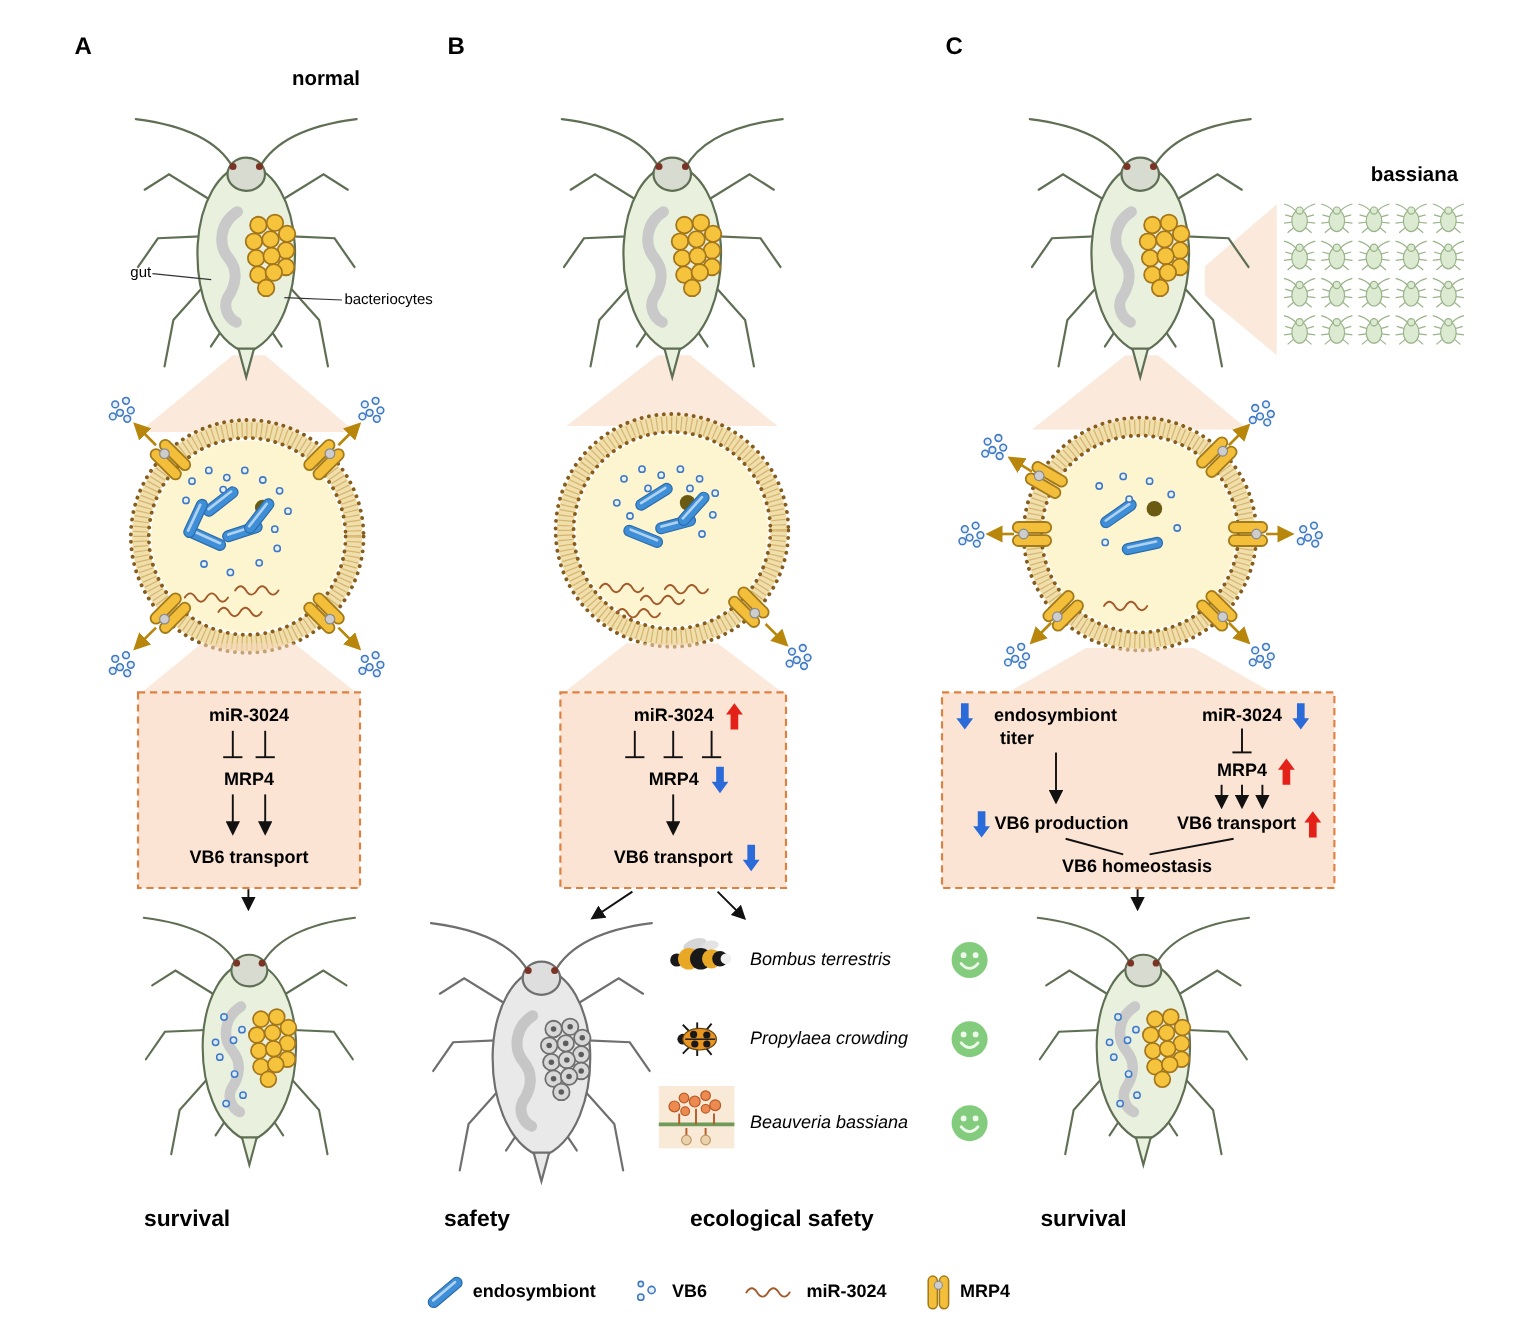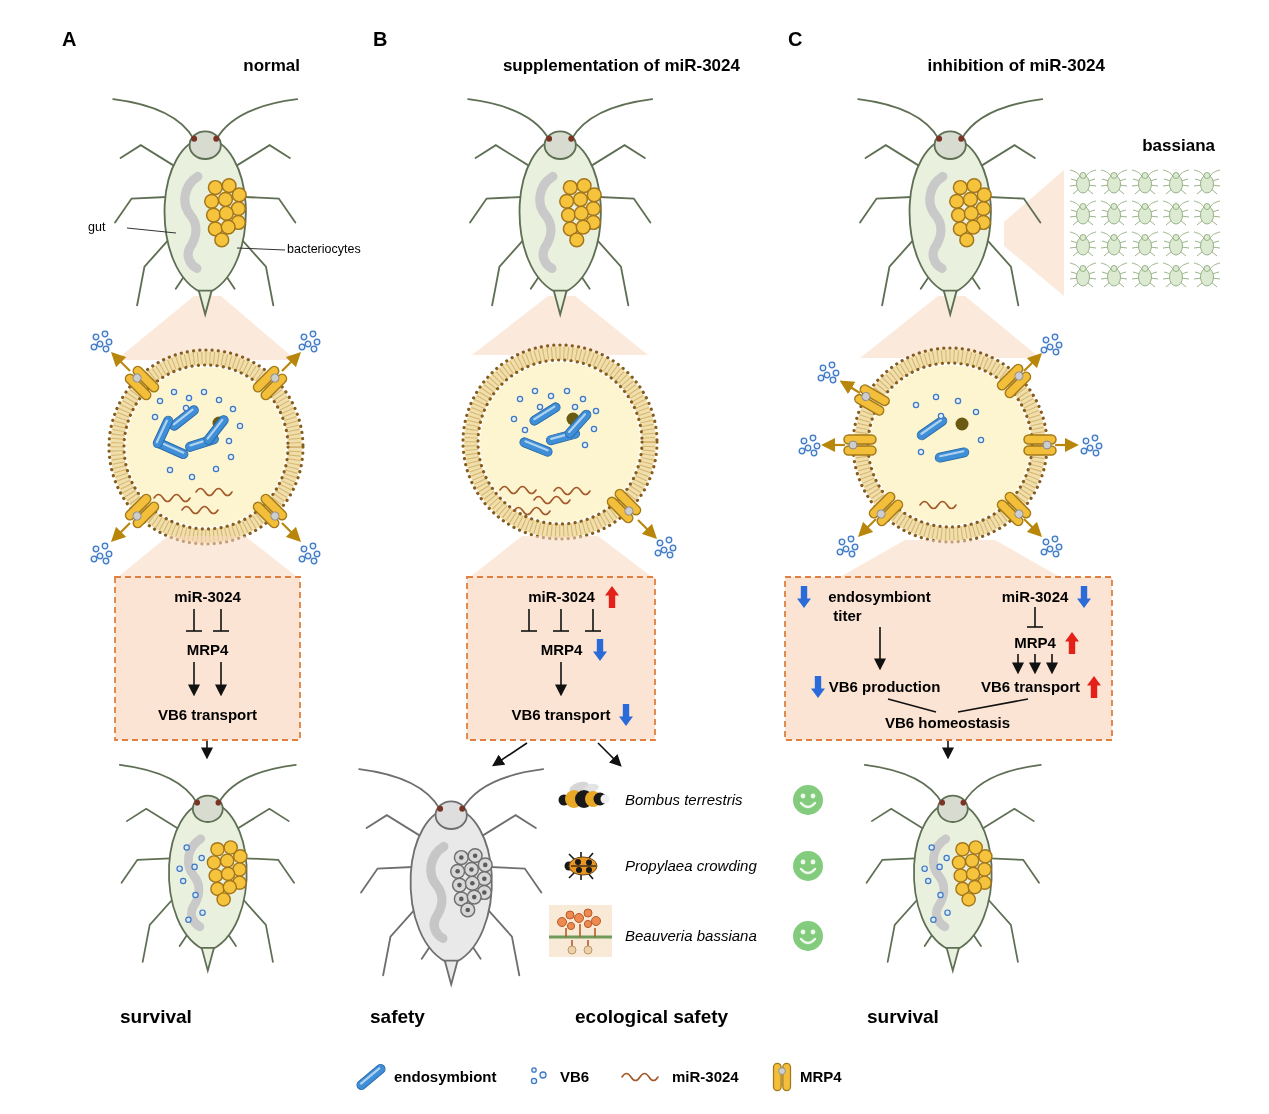--- a/index.html
+++ b/index.html
@@ -424,40 +424,38 @@
           <circle cx="543" cy="1075" r="3"></circle>
           <circle cx="534" cy="1081" r="2.6"></circle>
     </g>
     <use href="#squig" transform="translate(640,1077)"></use>
     <use href="#mrp4g" transform="translate(782,1077) scale(0.85)"></use>
   </g>
 </svg>
 
 <div class="lbl panel-letter" style="left:62px;top:28px">A</div>
 <div class="lbl title" style="left:110px;top:56px;width:190px">normal</div>
-<div class="lbl small" style="left:88px;top:220px;width:38px;text-align:left">gut</div>
+<div class="lbl small" style="left:88px;top:220px;width:38px;text-align:right">gut</div>
 <div class="lbl small" style="left:287px;top:242px">bacteriocytes</div>
 <div class="lbl bt" style="left:130px;top:588px;width:155px">miR-3024</div>
 <div class="lbl bt" style="left:130px;top:641px;width:155px">MRP4</div>
 <div class="lbl bt" style="left:130px;top:706px;width:155px">VB6 transport</div>
 <div class="lbl outcome" style="left:120px;top:1006px;width:175px">survival</div>
 
 <div class="lbl panel-letter" style="left:373px;top:28px">B</div>
-<div class="lbl title" style="left:415px;top:56px;width:325px">supplementation of miR-3024</div>
 <div class="lbl bt" style="left:489px;top:588px;width:145px">miR-3024</div>
 <div class="lbl bt" style="left:489px;top:641px;width:145px">MRP4</div>
 <div class="lbl bt" style="left:476px;top:706px;width:170px">VB6 transport</div>
 <div class="lbl outcome" style="left:370px;top:1006px;width:165px">safety</div>
 <div class="lbl sp" style="left:625px;top:791px;width:165px">Bombus terrestris</div>
 <div class="lbl sp" style="left:625px;top:857px;width:165px">Propylaea crowding</div>
 <div class="lbl sp" style="left:625px;top:927px;width:165px">Beauveria bassiana</div>
 <div class="lbl outcome" style="left:575px;top:1006px;width:235px">ecological safety</div>
 
 <div class="lbl panel-letter" style="left:788px;top:28px">C</div>
-<div class="lbl title" style="left:795px;top:56px;width:310px">inhibition of miR-3024</div>
 <div class="lbl title" style="left:1075px;top:136px;width:140px">bassiana</div>
 <div class="lbl bt" style="left:812px;top:588px;width:135px">endosymbiont</div>
 <div class="lbl bt" style="left:780px;top:607px;width:135px">titer</div>
 <div class="lbl bt" style="left:975px;top:588px;width:120px">miR-3024</div>
 <div class="lbl bt" style="left:975px;top:634px;width:120px">MRP4</div>
 <div class="lbl bt" style="left:812px;top:678px;width:145px">VB6 production</div>
 <div class="lbl bt" style="left:958px;top:678px;width:145px">VB6 transport</div>
 <div class="lbl bt" style="left:870px;top:714px;width:155px">VB6 homeostasis</div>
 <div class="lbl outcome" style="left:867px;top:1006px;width:170px">survival</div>
 

